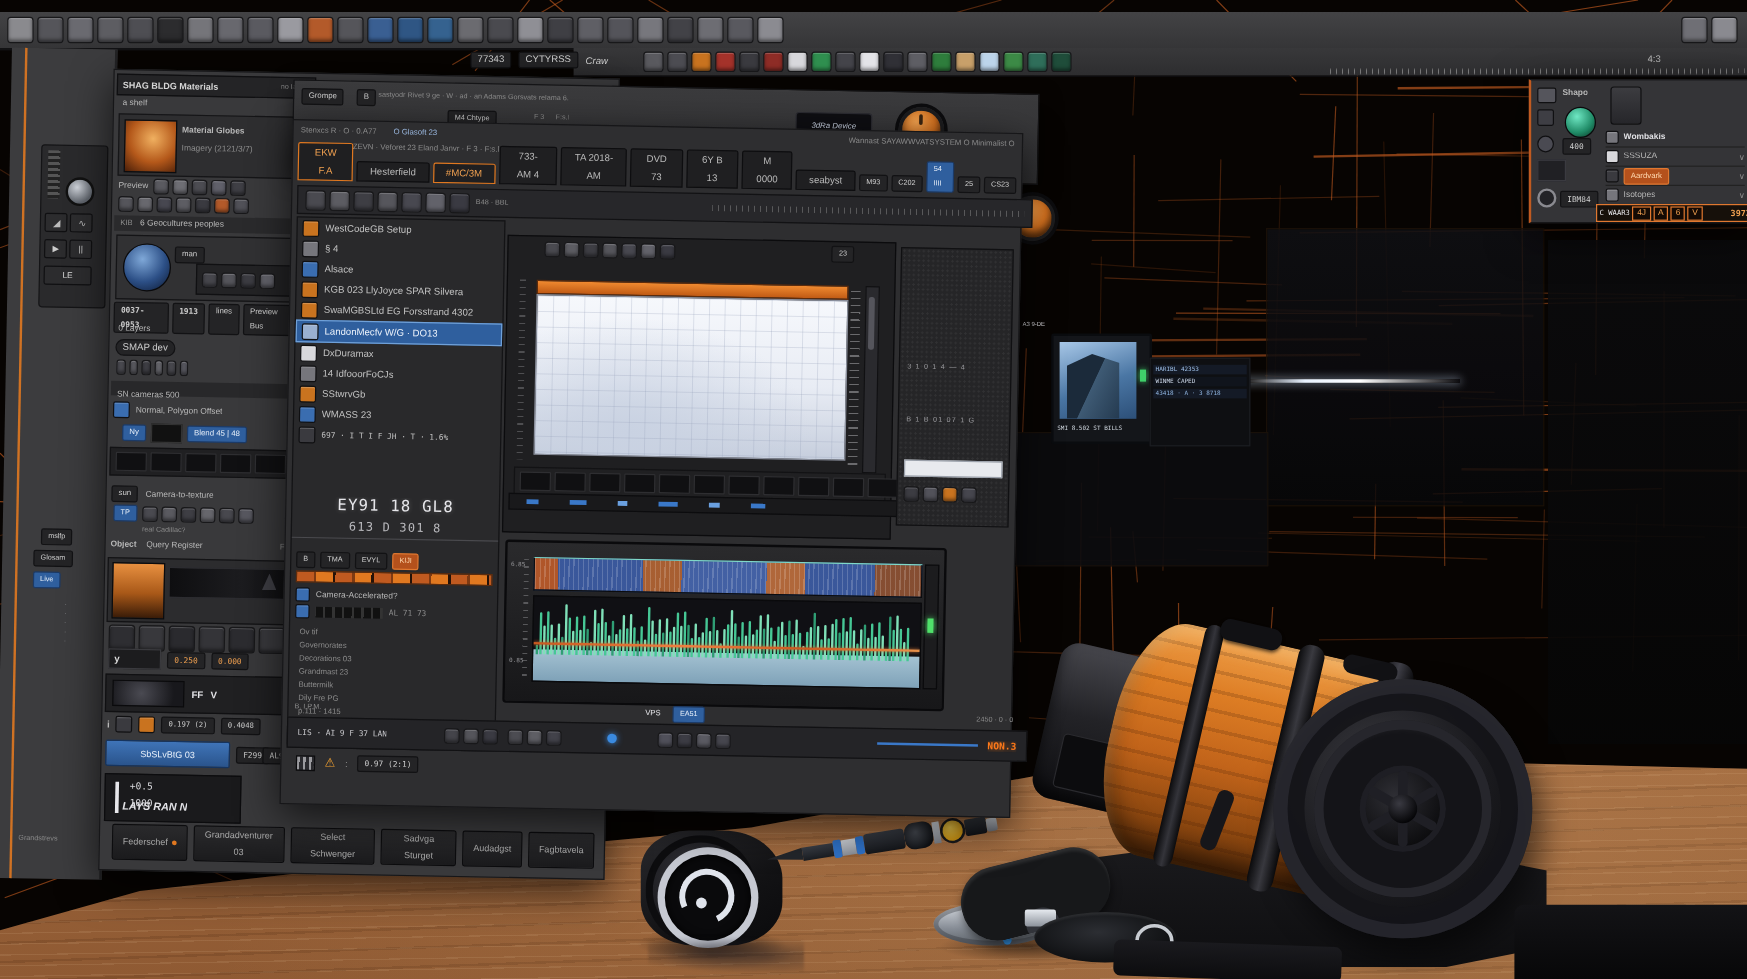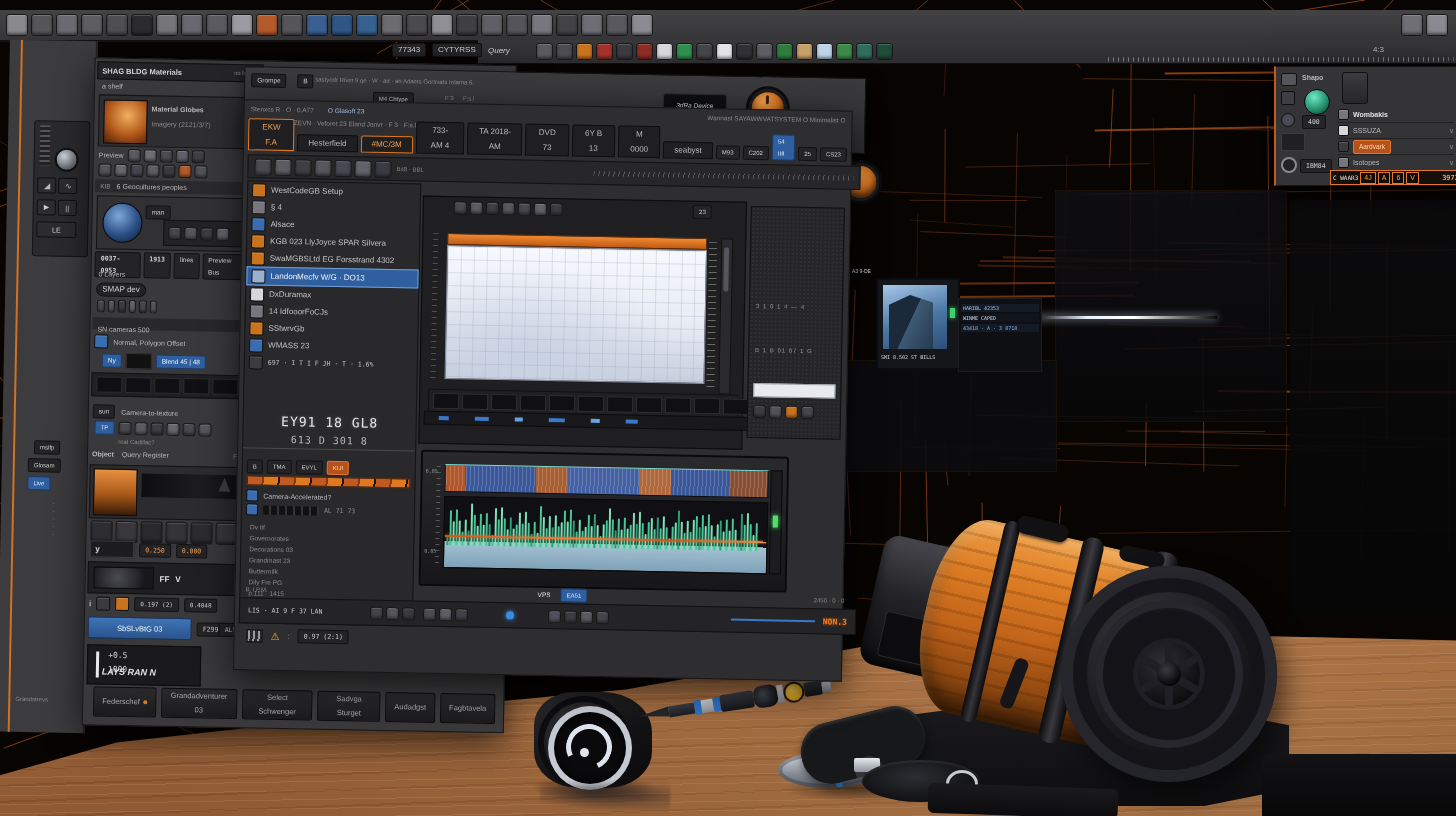--- a/index.html
+++ b/index.html
@@ -278,21 +278,21 @@
         <div class="ticon" style="background: rgb(89, 89, 95);"></div>
         <div class="ticon" style="background: rgb(139, 139, 145);"></div>
       </div>
     <div class="abs iconrow" style="right:8px;top:4px;">
         <div class="ticon" style="background: rgb(111, 111, 117);"></div>
         <div class="ticon" style="background: rgb(138, 138, 144);"></div>
       </div>
   </div>
 
   <div class="abs" style="left:478px;top:40px;width:978px;height:23px;background:linear-gradient(180deg,#38383a,#2d2d2f);border-bottom:1px solid #101012;">
-    <div class="abs tx lbl" style="left:10px;top:6px;font-style:italic;color:#d2d2d2;">Query</div>
+    <div class="abs tx lbl" style="left:10px;top:6px;font-style:italic;color:#d2d2d2;">Craw</div>
     <div class="abs iconrow small" style="left:58px;top:3px;">
         <div class="ticon" style="background: rgb(90, 90, 95);"></div>
         <div class="ticon" style="background: rgb(76, 76, 82);"></div>
         <div class="ticon" style="background: rgb(201, 115, 31);"></div>
         <div class="ticon" style="background: rgb(164, 50, 42);"></div>
         <div class="ticon" style="background: rgb(58, 58, 63);"></div>
         <div class="ticon" style="background: rgb(142, 44, 38);"></div>
         <div class="ticon" style="background: rgb(216, 216, 220);"></div>
         <div class="ticon" style="background: rgb(47, 143, 79);"></div>
         <div class="ticon" style="background: rgb(68, 68, 74);"></div>

